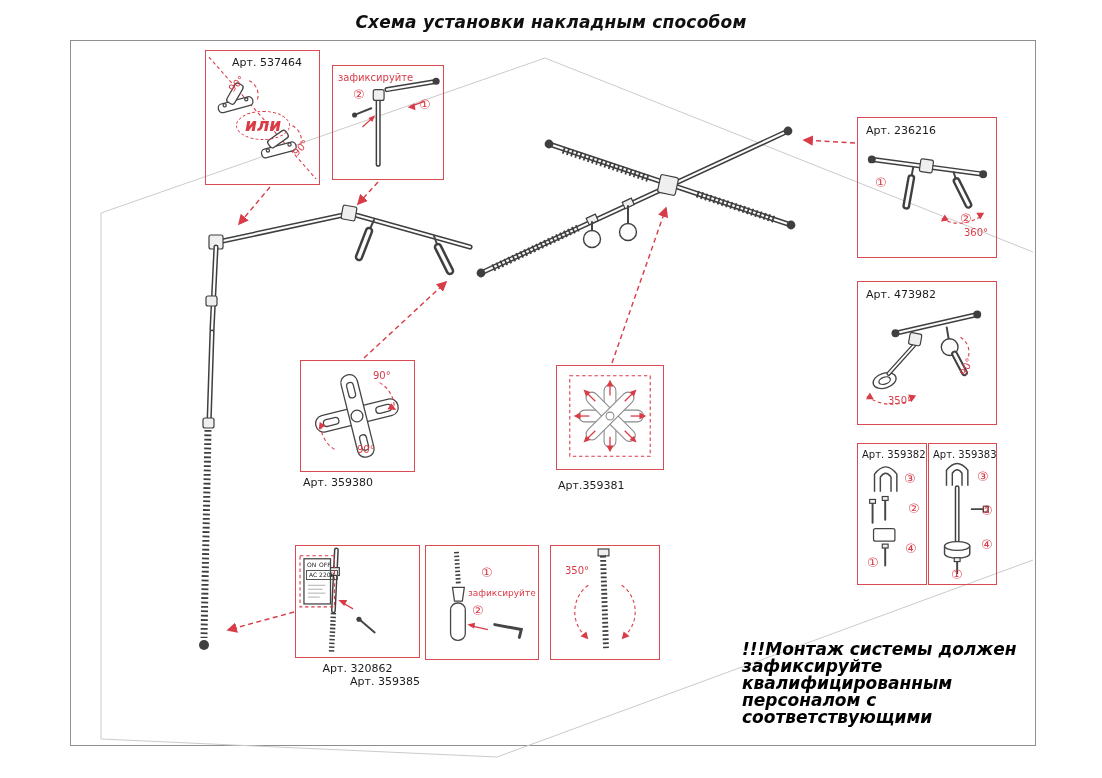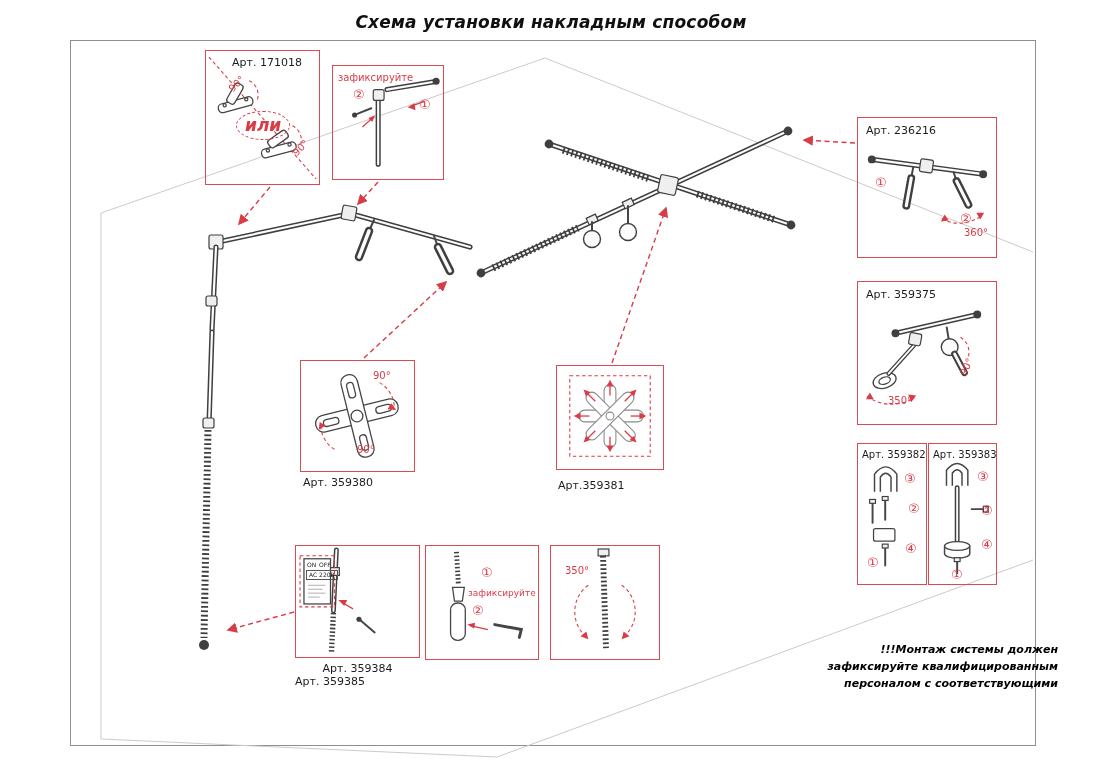--- a/index.html
+++ b/index.html
@@ -10,21 +10,21 @@
   svg.main{position:absolute;left:0;top:0;width:1102px;height:778px;pointer-events:none}
   .callout{position:absolute;border:1px solid #d94a52;background:transparent}
   .callout svg.art{position:absolute;left:0;top:0;width:100%;height:100%}
   .c-label{position:absolute;font-size:11px;color:#1c1c1c;white-space:nowrap;line-height:1}
   .c-label.sm{font-size:10px}
   .red-label{position:absolute;font-size:10px;color:#d93b47;white-space:nowrap;line-height:1}
   .step{position:absolute;font-size:13px;color:#d93b47;line-height:1}
   .angle{position:absolute;font-size:10px;color:#d93b47;white-space:nowrap;line-height:1}
   .or-label{position:absolute;font-size:17px;font-style:italic;font-weight:bold;color:#d93b47;border:1.2px dashed #d93b47;border-radius:50%;padding:5px 8px;line-height:1}
   .below-label{position:absolute;font-size:11px;color:#1c1c1c;white-space:nowrap;line-height:1}
-  .warning{position:absolute;left:742px;top:641px;width:316px;text-align:right;font-weight:bold;font-style:italic;font-size:11px;color:#000;line-height:17px}
+  .warning{position:absolute;left:742px;top:641px;width:316px;text-align:left;font-weight:bold;font-style:italic;font-size:17px;color:#000;line-height:17px}
   .sw-text{position:absolute;font-size:6px;color:#222;white-space:nowrap;line-height:1}
   .ac-box{position:absolute;font-size:6px;color:#222;border:1px solid #555;padding:1px 2px;white-space:nowrap;line-height:1}
   
   .faint{stroke:#cbcbcb;stroke-width:1;fill:none}
   .tO{stroke:#3f3f3f;stroke-width:5.2;fill:none;stroke-linecap:round}
   .tI{stroke:#fcfcfc;stroke-width:2.2;fill:none;stroke-linecap:round}
   .coil{stroke:#3f3f3f;stroke-width:7;fill:none;stroke-dasharray:1.8 2.6}
   .th{stroke:#454545;stroke-width:2;fill:none;stroke-linecap:round}
   .cn{fill:#efefef;stroke:#3f3f3f;stroke-width:1.2}
   .cp{fill:#3f3f3f}
@@ -129,21 +129,21 @@
       </g>
       <path class="rd2" d="M44 30 A16 16 0 0 1 52 50"></path>
       <g>
         <rect class="stk" x="56" y="96" width="36" height="9" rx="4" transform="rotate(-15 74 100)"></rect>
         <rect class="stk" x="69" y="78" width="9" height="22" rx="3" transform="rotate(55 73 89)"></rect>
         <circle class="stk" cx="63" cy="101" r="1.6"></circle>
           <circle class="stk" cx="85" cy="95" r="1.6"></circle>
       </g>
       <path class="rd2" d="M88 76 A16 16 0 0 1 96 96"></path>
     </svg>
-    <span class="c-label" style="left:26px;top:6px">Арт. 171018</span>
+    <span class="c-label" style="left:26px;top:6px">Арт. 537464</span>
     <span class="angle" style="left:22px;top:28px;transform:rotate(-45deg)">90°</span>
     <span class="angle" style="left:86px;top:92px;transform:rotate(-45deg)">90°</span>
     <span class="or-label" style="left:30px;top:60px">или</span>
   </div>
 
   <div class="callout" style="left:332px;top:65px;width:112px;height:115px">
     <svg class="art" viewBox="0 0 112 115">
       <path class="tO" d="M46 36 L46 100"></path>
         <path class="tI" d="M46 36 L46 100"></path>
       <rect class="cn" x="41" y="24" width="11" height="11" rx="2"></rect>
@@ -198,21 +198,21 @@
         <circle class="cp" cx="121" cy="33" r="4"></circle>
       <path class="th" d="M90 46 L92 58"></path>
       <circle class="ball" cx="93" cy="66" r="8.5"></circle>
       <path class="tO" d="M98 73 L108 92" style="stroke-width:7"></path>
         <path class="tI" d="M98 73 L108 92" style="stroke-width:2.8"></path>
       <path class="rd2" d="M9 116 Q 31 131 57 118"></path>
       <polygon class="rh" points="8,119 16,119 12,112"></polygon>
       <polygon class="rh" points="59,115 51,114 54,122"></polygon>
       <path class="rd2" d="M104 56 A 18 18 0 0 1 112 76"></path>
     </svg>
-    <span class="c-label" style="left:8px;top:7px">Арт. 359375</span>
+    <span class="c-label" style="left:8px;top:7px">Арт. 473982</span>
     <span class="angle" style="left:100px;top:80px;transform:rotate(-65deg)">90°</span>
     <span class="angle" style="left:30px;top:114px">350°</span>
   </div>
 
   <div class="callout" style="left:857px;top:443px;width:70px;height:142px">
     <svg class="art" viewBox="0 0 70 142">
       <path class="stk2" d="M17 48 L17 30 Q 28.5 15 40 30 L40 48"></path>
       <path class="stk2" d="M23 48 L23 33 Q 28.5 25 34 33 L34 48"></path>
       <path class="th" d="M15 60 L15 80"></path>
         <rect class="cn" x="12" y="56" width="6" height="4"></rect>
@@ -317,22 +317,22 @@
       <path class="gln" d="M12 40 L30 40 M12 44 L27 44 M12 48 L30 48 M12 52 L24 52"></path>
       <path class="th" d="M66 76 L80 88"></path>
         <circle class="cp" cx="64" cy="74.5" r="2.6"></circle>
       <path class="ra" d="M58 64 L46 57"></path>
         <polygon class="rh" points="43,55 49,61 52,55"></polygon>
     </svg>
     <span class="sw-text" style="left:11px;top:16px">ON</span>
     <span class="sw-text" style="left:23px;top:16px">OFF</span>
     <span class="ac-box" style="left:10px;top:24px">AC 220В</span>
   </div>
-  <div class="below-label" style="left:295px;top:663px;width:125px;text-align:center">Арт. 359384</div>
-  <div class="below-label" style="left:295px;top:676px;width:125px;text-align:left">Арт. 359385</div>
+  <div class="below-label" style="left:295px;top:663px;width:125px;text-align:center">Арт. 320862</div>
+  <div class="below-label" style="left:295px;top:676px;width:125px;text-align:right">Арт. 359385</div>
 
   <div class="callout" style="left:425px;top:545px;width:114px;height:115px">
     <svg class="art" viewBox="0 0 114 115">
       <path class="coil" d="M31 6 L33 40" style="stroke-width:5;stroke-dasharray:1.6 2.2"></path>
       <path class="stk" d="M27 42 L39 42 L37 56 L29 56 Z"></path>
       <rect class="stk" x="25" y="58" width="15" height="38" rx="7"></rect>
       <path class="kln" d="M70 80 L97 85 L95 93"></path>
       <path class="ra" d="M63 85 L45 81"></path>
         <polygon class="rh" points="42,80 49,84 50,78"></polygon>
     </svg>

